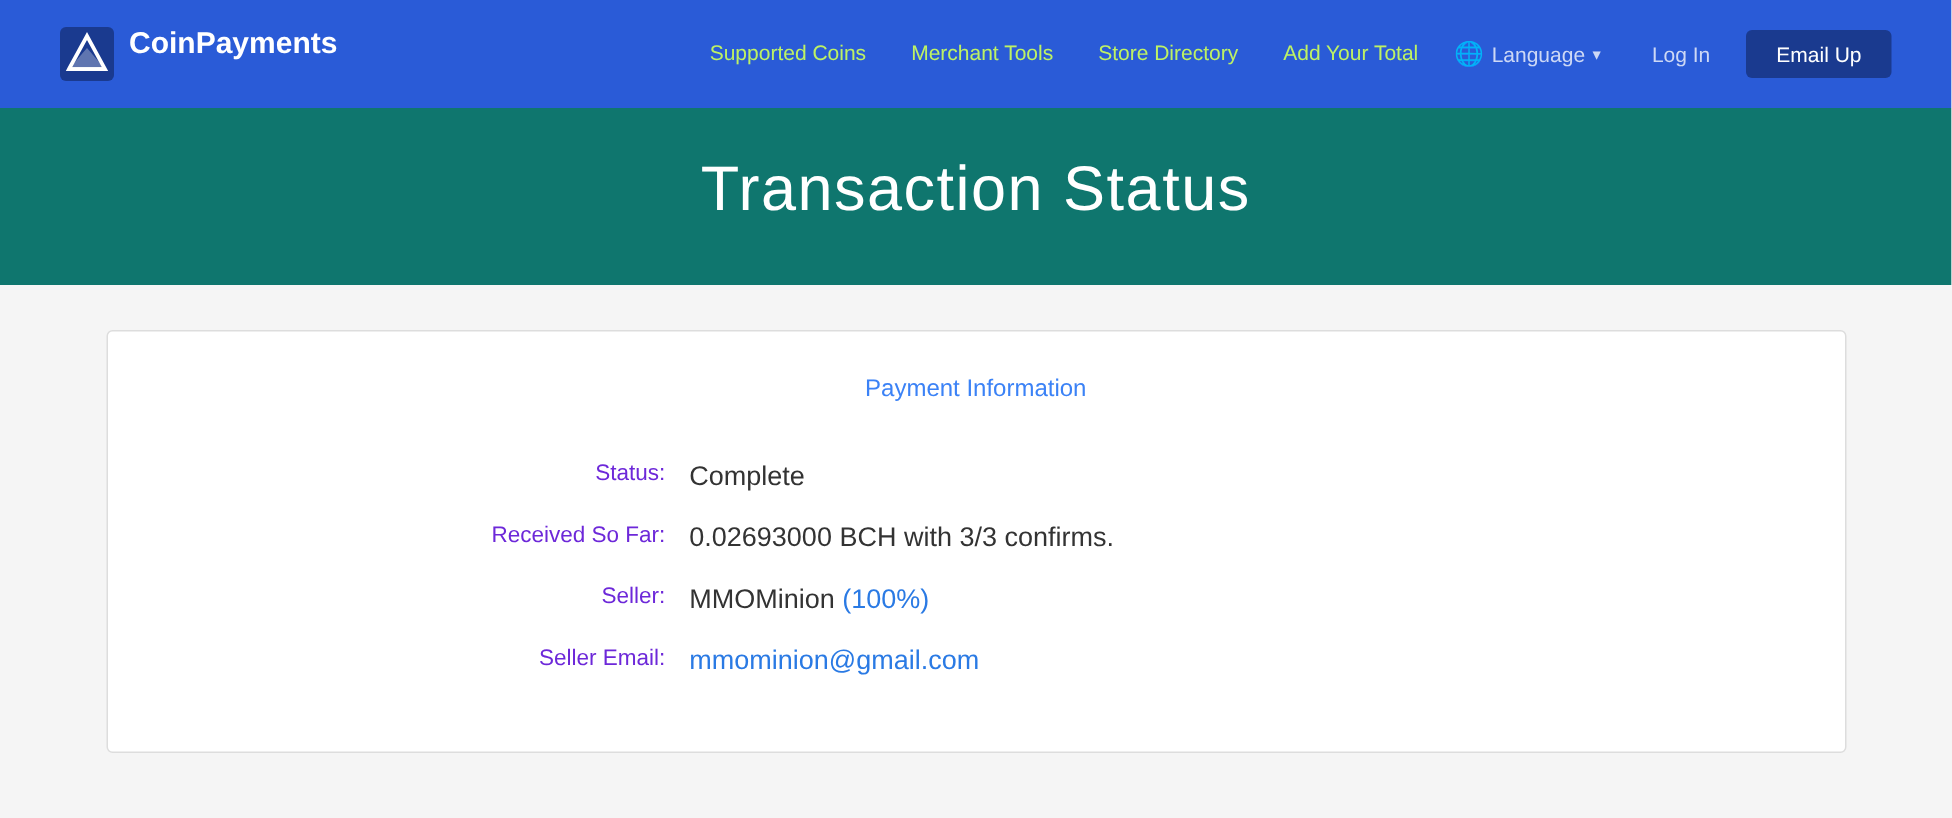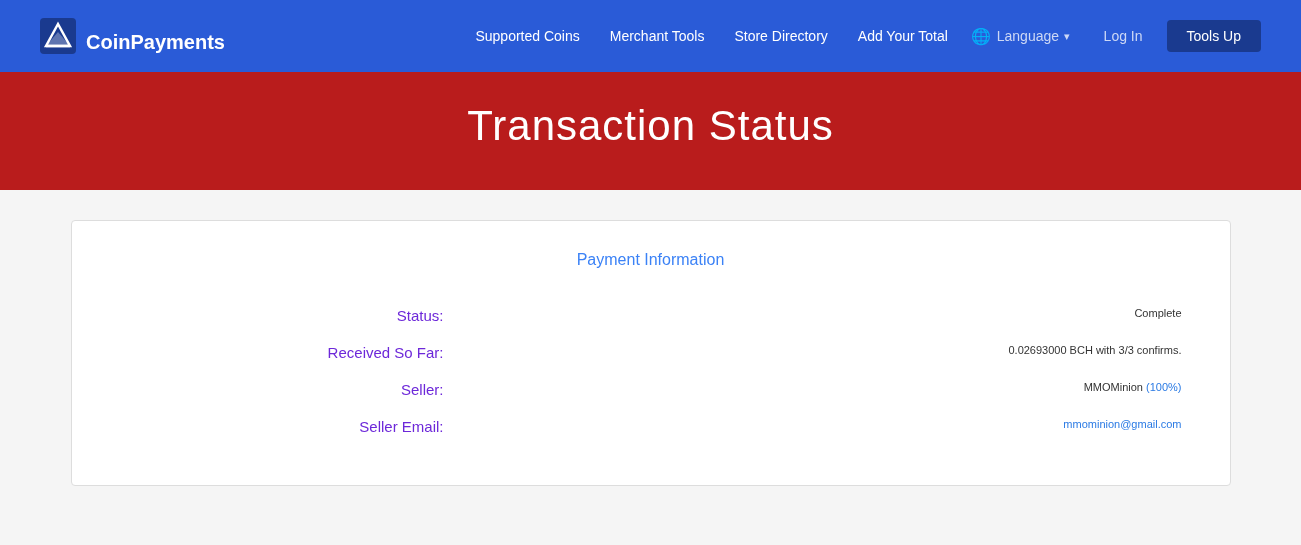--- a/index.html
+++ b/index.html
@@ -8,40 +8,40 @@
     
     .navbar {
       background: #2a5bd7;
       display: flex;
       align-items: center;
       padding: 0 40px;
       height: 72px;
     }
     .navbar-logo {
       display: flex;
-      align-items: flex-end;
+      align-items: flex-start;
       gap: 10px;
       color: #fff;
       font-size: 20px;
       font-weight: bold;
       text-decoration: none;
       margin-right: auto;
     }
     .logo-icon {
       width: 36px;
       height: 36px;
     }
     .navbar-links {
       display: flex;
       align-items: center;
       gap: 30px;
       list-style: none;
     }
     .navbar-links a {
-      color: #ffffff;
+      color: #bef264;
       text-decoration: none;
       font-size: 14px;
     }
     .navbar-lang {
       display: flex;
       align-items: center;
       gap: 5px;
       color: #cdd8f5;
       font-size: 14px;
       cursor: pointer;
@@ -59,21 +59,21 @@
       border: none;
       color: #fff;
       font-size: 14px;
       cursor: pointer;
       padding: 8px 20px;
       border-radius: 4px;
     }
 
     
     .hero {
-      background: #b91c1c;
+      background: #0f766e;
       text-align: center;
       padding: 30px 0 40px 0;
       color: #fff;
     }
     .hero h1 {
       font-size: 42px;
       font-weight: 400;
       letter-spacing: 1px;
     }
 
@@ -111,22 +111,21 @@
     .label-cell {
       text-align: right;
       color: #6d28d9;
       font-size: 15px;
       width: 340px;
       padding-right: 12px;
       white-space: nowrap;
     }
     .value-cell {
       color: #333;
-      font-size: 11px;
-      text-align: right;
+      font-size: 18px;
     }
     .link-blue {
       color: #2a7ae4;
       text-decoration: none;
     }
   </style>
 </head>
 <body>
 
 <nav class="navbar">
@@ -144,21 +143,21 @@
     <li><a href="#">Merchant Tools</a></li>
     <li><a href="#">Store Directory</a></li>
     <li><a href="#">Add Your Total</a></li>
   </ul>
   <div class="navbar-lang" style="margin-left:24px;">
     <span style="font-size:16px;">🌐</span>
     <span>Language</span>
     <span style="font-size:11px;">▾</span>
   </div>
   <button class="btn-login" style="margin-left:20px;">Log In</button>
-  <button class="btn-signup" style="margin-left:10px;">Tools Up</button>
+  <button class="btn-signup" style="margin-left:10px;">Email Up</button>
 </nav>
 
 <div class="hero">
   <h1>Transaction Status</h1>
 </div>
 
 <div class="content">
   <div class="card">
     <div class="card-title">Payment Information</div>
     <table class="info-table">

